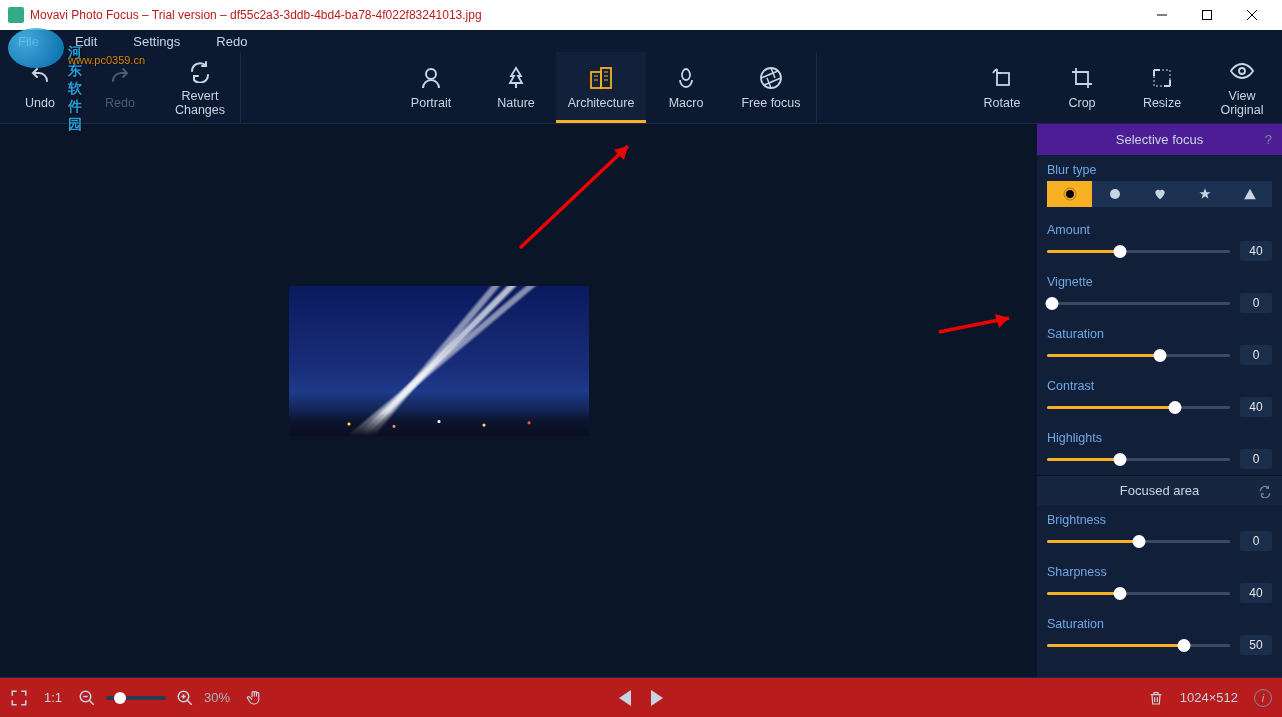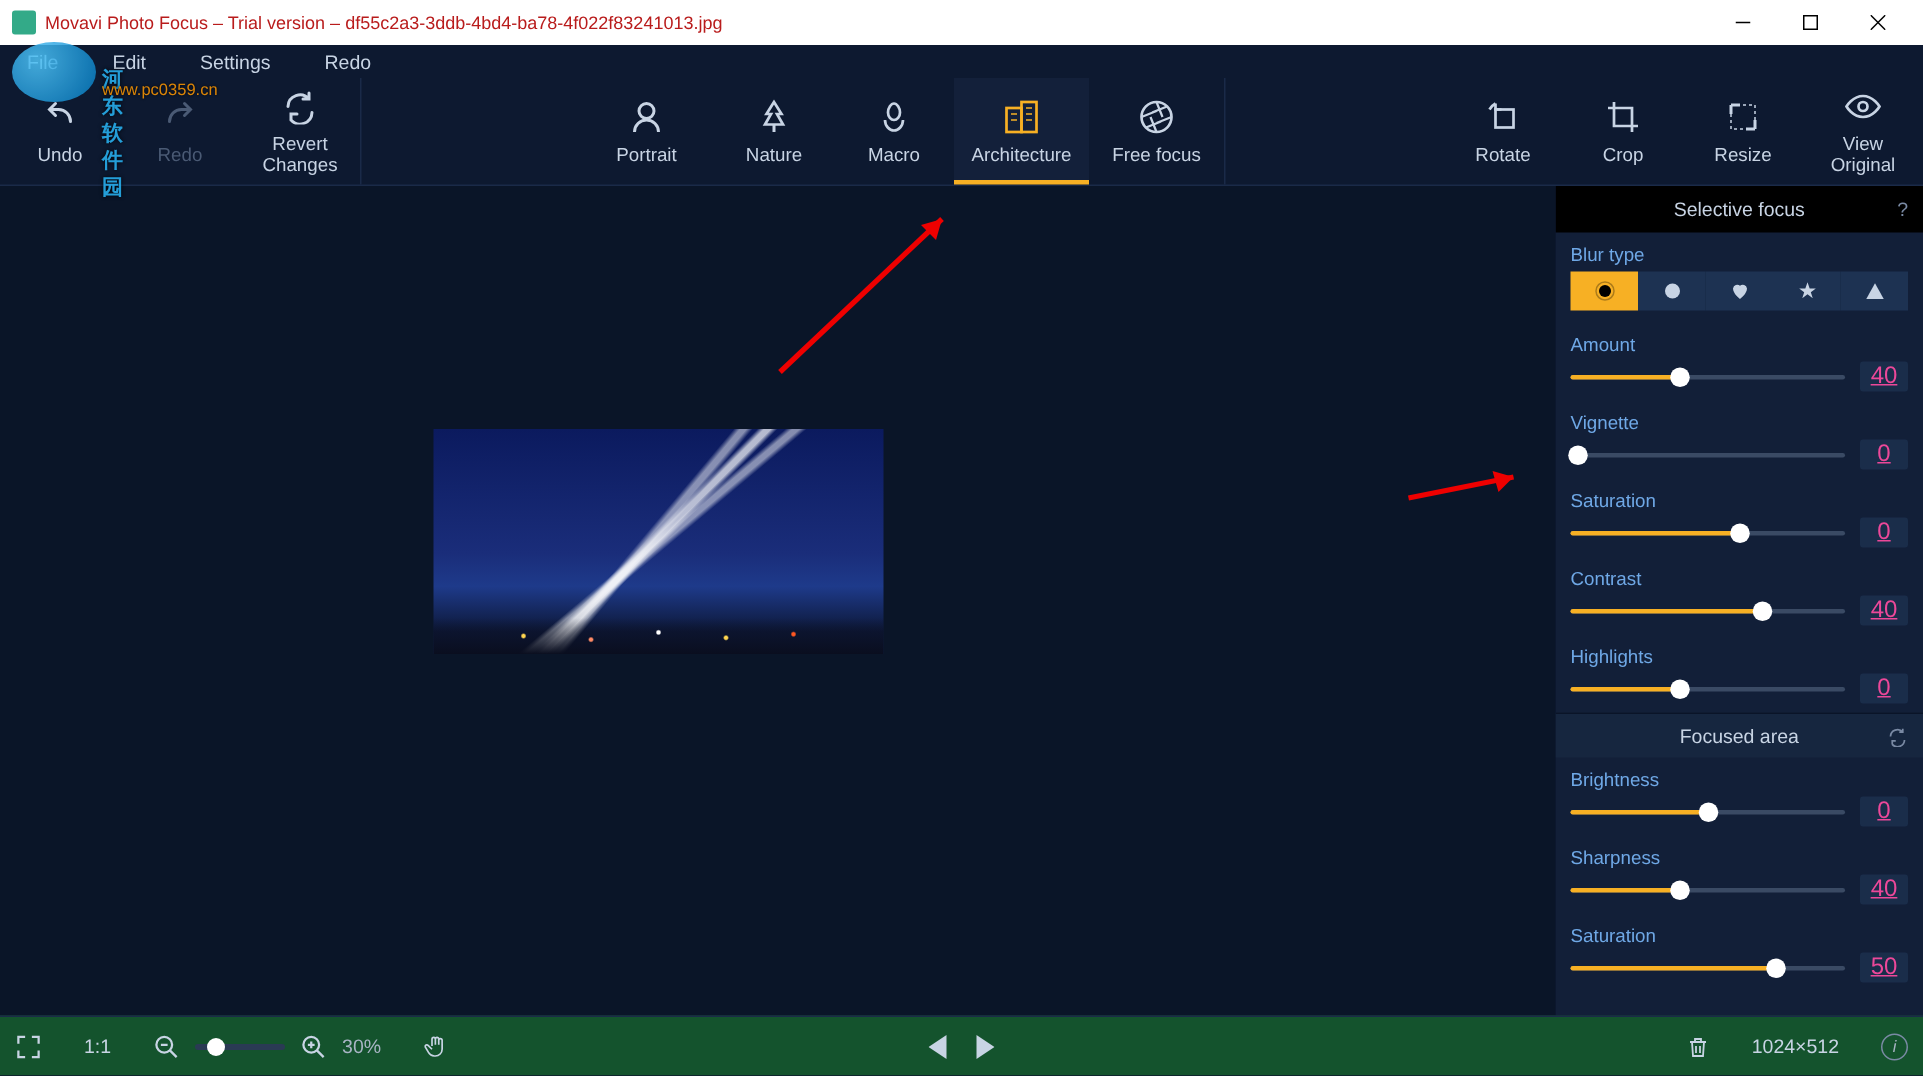--- a/index.html
+++ b/index.html
@@ -41,40 +41,40 @@
   radial-gradient(circle at 50% 40%, #fff 1px, transparent 2px),
   radial-gradient(circle at 65% 55%, #ffd54f 1px, transparent 2px),
   radial-gradient(circle at 80% 45%, #ff5722 1px, transparent 2px),
   linear-gradient(transparent, #0a0e1f); background-repeat: repeat-x; }
 
 .arrow { position: absolute; z-index: 20; pointer-events: none; }
 .arrow svg line { stroke: #e00; stroke-width: 3.5; }
 .arrow svg polygon { fill: #e00; }
 
 .sidebar { width: 245px; background: #121f38; display: flex; flex-direction: column; font-size: 13px; overflow-y: auto; }
-.side-header { background: #000000; padding: 8px 12px; color: #c8d4e4; display: flex; align-items: center; justify-content: center; position: relative; }
+.side-header { background: #4c1d95; padding: 8px 12px; color: #c8d4e4; display: flex; align-items: center; justify-content: center; position: relative; }
 .side-header .q { position: absolute; right: 10px; color: #7a8aa4; cursor: pointer; }
 .side-section-head { background: #16263f; padding: 7px 12px; text-align: center; color: #c8d4e4; display: flex; align-items: center; justify-content: center; position: relative; border-top: 1px solid #0a1428; }
 .side-section-head .reset { position: absolute; right: 10px; cursor: pointer; color: #7a8aa4; }
 .side-body { padding: 8px 10px 4px; }
 .side-label { color: #6fa8e6; font-size: 12.5px; margin-bottom: 4px; }
 
 .blur-types { display: flex; gap: 0; margin-bottom: 4px; }
 .blur-type { flex: 1; height: 26px; background: #1d3252; display: flex; align-items: center; justify-content: center; cursor: pointer; }
 .blur-type.active { background: #f7b024; color: #000; }
 
 .slider-row { margin-bottom: 2px; }
 .slider-track-row { display: flex; align-items: center; gap: 10px; }
 .slider-track { flex: 1; height: 18px; position: relative; cursor: pointer; }
 .slider-track::before { content: ''; position: absolute; top: 8px; left: 0; right: 0; height: 3px; background: #3a4a64; border-radius: 2px; }
 .slider-fill { position: absolute; top: 8px; left: 0; height: 3px; background: #f7b024; border-radius: 2px; }
 .slider-thumb { position: absolute; top: 3px; width: 13px; height: 13px; background: #fff; border-radius: 50%; transform: translateX(-50%); cursor: grab; }
-.slider-val { width: 32px; height: 20px; background: #1a2d4a; color: #ec4899; text-align: center; font-size: 16px; line-height: 20px; border-radius: 2px; text-decoration: underline; }
-
-.bottombar { height: 40px; background: #14532d; border-top: 1px solid #1a2a48; display: flex; align-items: center; padding: 0 10px; gap: 28px; font-size: 13px; }
+.slider-val { width: 32px; height: 20px; background: #1a2d4a; color: #e5e5e5; text-align: center; font-size: 12px; line-height: 20px; border-radius: 2px; }
+
+.bottombar { height: 40px; background: #b91c1c; border-top: 1px solid #1a2a48; display: flex; align-items: center; padding: 0 10px; gap: 16px; font-size: 13px; }
 .bottombar .bbtn { cursor: pointer; color: #c8d4e4; display: flex; align-items: center; }
 .zoom-group { display: flex; align-items: center; gap: 10px; }
 .zoom-slider { width: 60px; height: 4px; background: #2a3a54; border-radius: 2px; position: relative; cursor: pointer; }
 .zoom-slider .zthumb { position: absolute; left: 8px; top: -4px; width: 12px; height: 12px; background: #fff; border-radius: 50%; }
 .nav-btns { position: absolute; left: 50%; transform: translateX(-50%); display: flex; gap: 16px; }
 .save-btn { width: 236px; height: 30px; background: #3fb34f; color: #fff; font-weight: bold; display: flex; align-items: center; justify-content: center; border-radius: 3px; cursor: pointer; margin-left: auto; }
 .dims { color: #c8d4e4; }
 .info-i { width: 18px; height: 18px; border: 1.5px solid #7a8aa4; border-radius: 50%; display: flex; align-items: center; justify-content: center; font-size: 11px; font-style: italic; cursor: pointer; }
 svg { display: block; }
 </style>
@@ -156,41 +156,41 @@
     </div>
     <div class="tool-btn">
       <span class="icon">
           <svg width="24" height="24" viewBox="0 0 24 24">
             <path d="M12 2l-5 8h3l-4 7h12l-4-7h3z" fill="none" stroke="#c8d4e4" stroke-width="1.8"></path>
             <line x1="12" y1="17" x2="12" y2="22" stroke="#c8d4e4" stroke-width="2"></line>
           </svg>
         </span>
       <span>Nature</span>
     </div>
-    <div class="tool-btn">
-      <span class="icon">
-          <svg width="24" height="24" viewBox="0 0 24 24">
-            <path d="M12 3c-2 0-4 3-4 6s2 5 4 5 4-2 4-5-2-6-4-6zM6 14c0 4 3 7 6 7s6-3 6-7" fill="none" stroke="#c8d4e4" stroke-width="1.8"></path>
-          </svg>
-        </span>
-      <span>Macro</span>
-    </div>
     <div class="tool-btn wide active">
       <span class="icon">
           <svg width="26" height="24" viewBox="0 0 26 24">
             <rect x="3" y="6" width="10" height="16" fill="none" stroke="#f7b024" stroke-width="1.8"></rect>
             <rect x="13" y="2" width="10" height="20" fill="none" stroke="#f7b024" stroke-width="1.8"></rect>
             <line x1="6" y1="10" x2="10" y2="10" stroke="#f7b024"></line>
             <line x1="6" y1="14" x2="10" y2="14" stroke="#f7b024"></line>
             <line x1="16" y1="6" x2="20" y2="6" stroke="#f7b024"></line>
             <line x1="16" y1="10" x2="20" y2="10" stroke="#f7b024"></line>
             <line x1="16" y1="14" x2="20" y2="14" stroke="#f7b024"></line>
           </svg>
         </span>
       <span>Architecture</span>
+    </div>
+    <div class="tool-btn">
+      <span class="icon">
+          <svg width="24" height="24" viewBox="0 0 24 24">
+            <path d="M12 3c-2 0-4 3-4 6s2 5 4 5 4-2 4-5-2-6-4-6zM6 14c0 4 3 7 6 7s6-3 6-7" fill="none" stroke="#c8d4e4" stroke-width="1.8"></path>
+          </svg>
+        </span>
+      <span>Macro</span>
     </div>
     <div class="tool-btn wide">
       <span class="icon">
           <svg width="24" height="24" viewBox="0 0 24 24">
             <circle cx="12" cy="12" r="10" fill="none" stroke="#c8d4e4" stroke-width="1.8"></circle>
             <path d="M12 2l4 10M22 12l-10 4M12 22l-4-10M2 12l10-4M19 5L9 9M5 19l10-4" stroke="#c8d4e4" stroke-width="1.5"></path>
           </svg>
         </span>
       <span>Free focus</span>
     </div>

